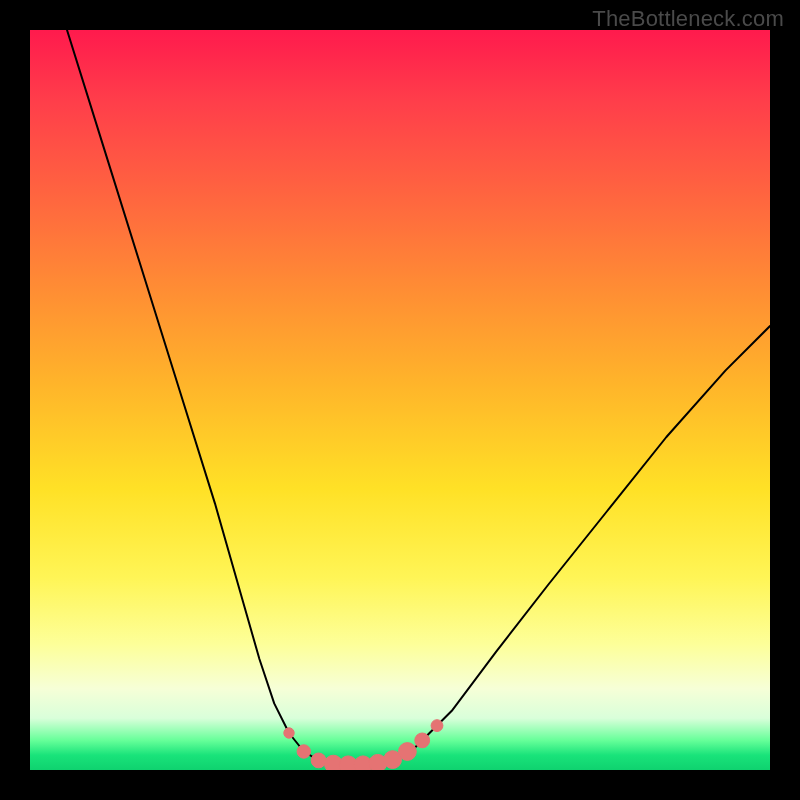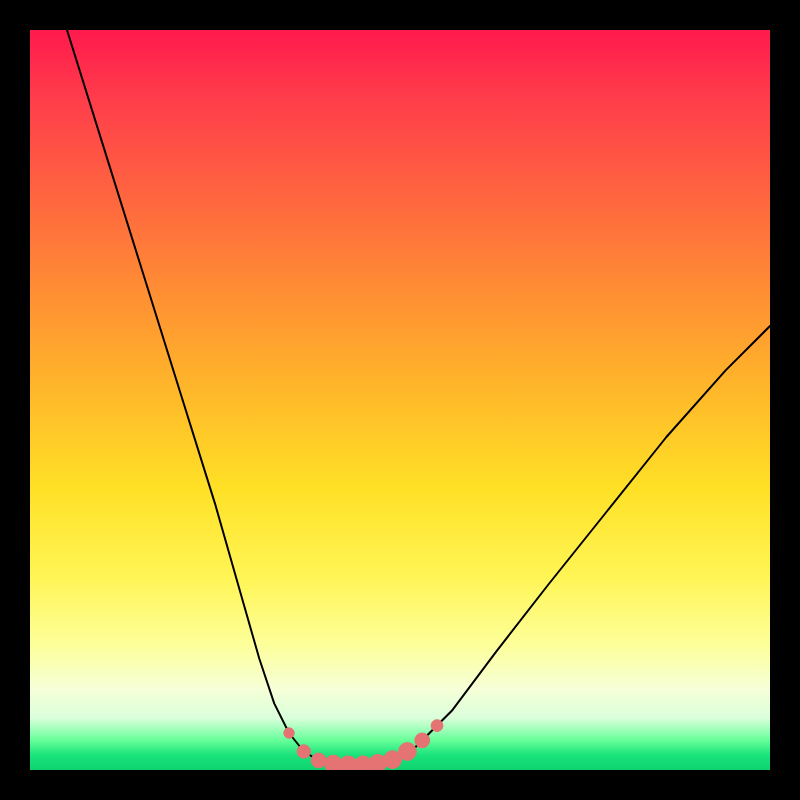--- a/index.html
+++ b/index.html
@@ -73,13 +73,14 @@
           <circle cx="318.2" cy="734.8" r="8.9" fill="#e57373" stroke="#e57373"></circle>
           <circle cx="333.0" cy="734.8" r="8.9" fill="#e57373" stroke="#e57373"></circle>
           <circle cx="347.8" cy="733.3" r="8.9" fill="#e57373" stroke="#e57373"></circle>
           <circle cx="362.6" cy="729.6" r="8.9" fill="#e57373" stroke="#e57373"></circle>
           <circle cx="377.4" cy="721.5" r="8.9" fill="#e57373" stroke="#e57373"></circle>
           <circle cx="392.2" cy="710.4" r="7.4" fill="#e57373" stroke="#e57373"></circle>
           <circle cx="407.0" cy="695.6" r="5.9" fill="#e57373" stroke="#e57373"></circle>
         </g>
     </svg>
   </div>
+  <div class="watermark">TheBottleneck.com</div>
 </div>
 
 </body></html>

